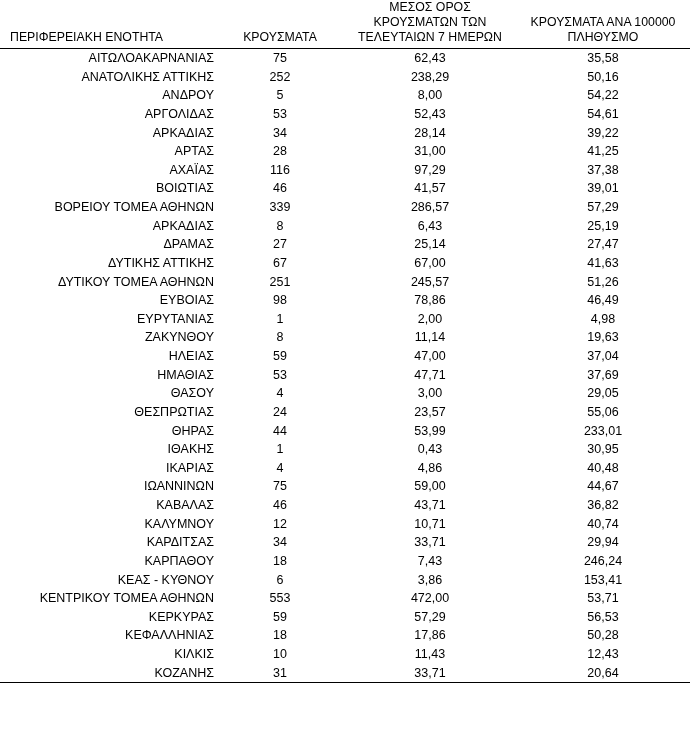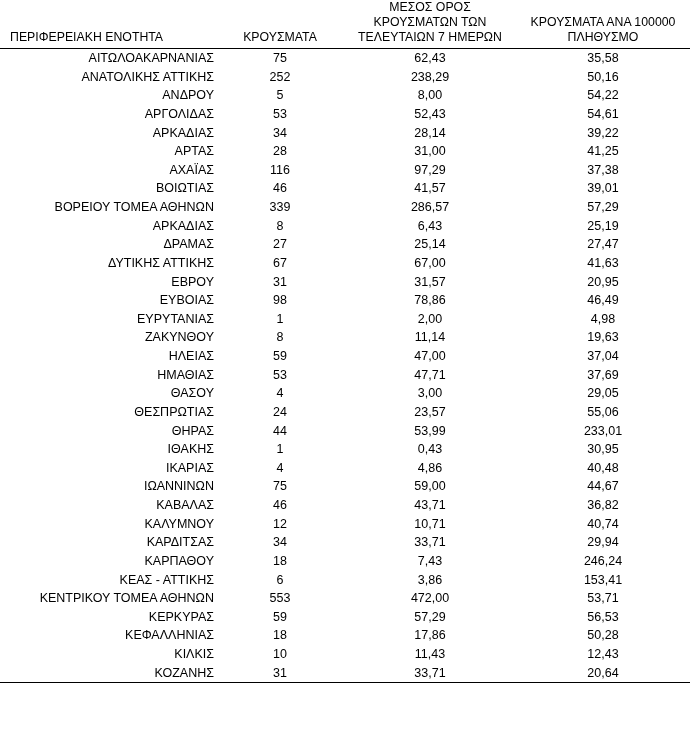--- a/index.html
+++ b/index.html
@@ -151,24 +151,24 @@
           <td>25,14</td>
           <td>27,47</td>
         </tr>
         <tr>
           <td class="region">ΔΥΤΙΚΗΣ ΑΤΤΙΚΗΣ</td>
           <td>67</td>
           <td>67,00</td>
           <td>41,63</td>
         </tr>
         <tr>
-          <td class="region">ΕΒΡΟΥ</td>
-          <td>31</td>
-          <td>31,57</td>
-          <td>20,95</td>
+          <td class="region">ΔΥΤΙΚΟΥ ΤΟΜΕΑ ΑΘΗΝΩΝ</td>
+          <td>251</td>
+          <td>245,57</td>
+          <td>51,26</td>
         </tr>
         <tr>
           <td class="region">ΕΥΒΟΙΑΣ</td>
           <td>98</td>
           <td>78,86</td>
           <td>46,49</td>
         </tr>
         <tr>
           <td class="region">ΕΥΡΥΤΑΝΙΑΣ</td>
           <td>1</td>
@@ -247,21 +247,21 @@
           <td>33,71</td>
           <td>29,94</td>
         </tr>
         <tr>
           <td class="region">ΚΑΡΠΑΘΟΥ</td>
           <td>18</td>
           <td>7,43</td>
           <td>246,24</td>
         </tr>
         <tr>
-          <td class="region">ΚΕΑΣ - ΑΤΤΙΚΗΣ</td>
+          <td class="region">ΚΕΑΣ - ΚΥΘΝΟΥ</td>
           <td>6</td>
           <td>3,86</td>
           <td>153,41</td>
         </tr>
         <tr>
           <td class="region">ΚΕΝΤΡΙΚΟΥ ΤΟΜΕΑ ΑΘΗΝΩΝ</td>
           <td>553</td>
           <td>472,00</td>
           <td>53,71</td>
         </tr>

